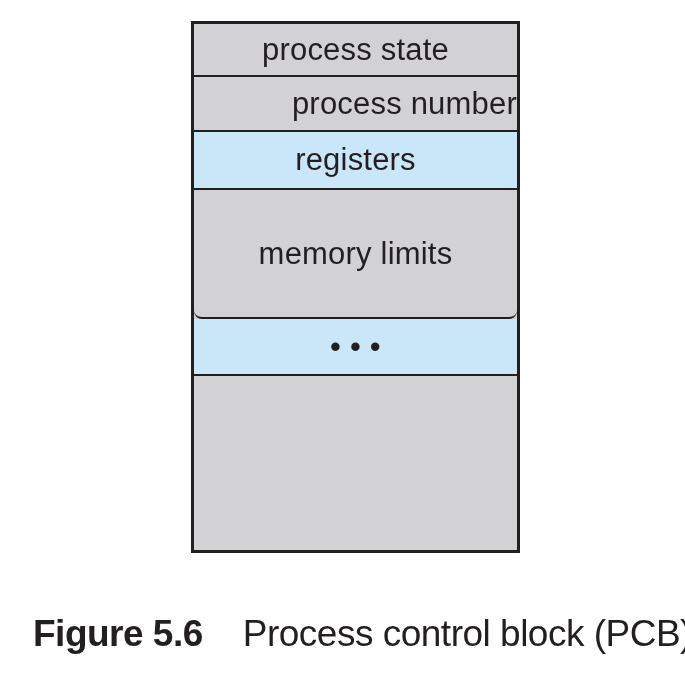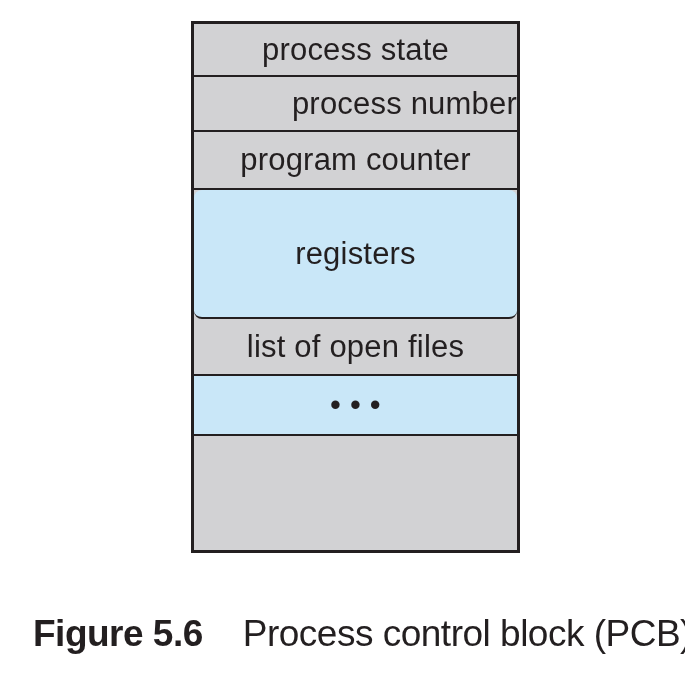--- a/index.html
+++ b/index.html
@@ -83,28 +83,25 @@
 
 <div class="page">
 
   <div class="pcb-table">
     <div class="pcb-row" data-rowtype="gray">
       <span class="label">process state</span>
     </div>
     <div class="pcb-row" data-rowtype="gray">
       <span class="label">process number</span>
     </div>
-    <div class="pcb-row" data-rowtype="gray">
-      <span class="label">program counter</span>
-    </div>
     <div class="pcb-row" data-rowtype="blue">
       <span class="label">registers</span>
     </div>
     <div class="pcb-row" data-rowtype="gray">
-      <span class="label">list of open files</span>
+      <span class="label">memory limits</span>
     </div>
     <div class="pcb-row" data-rowtype="blue">
       <span class="label">• • •</span>
     </div>
   </div>
 
   <div class="caption">
     <span class="caption-label">Figure 5.6</span><span class="caption-text">Process control block (PCB).</span>
   </div>
 

